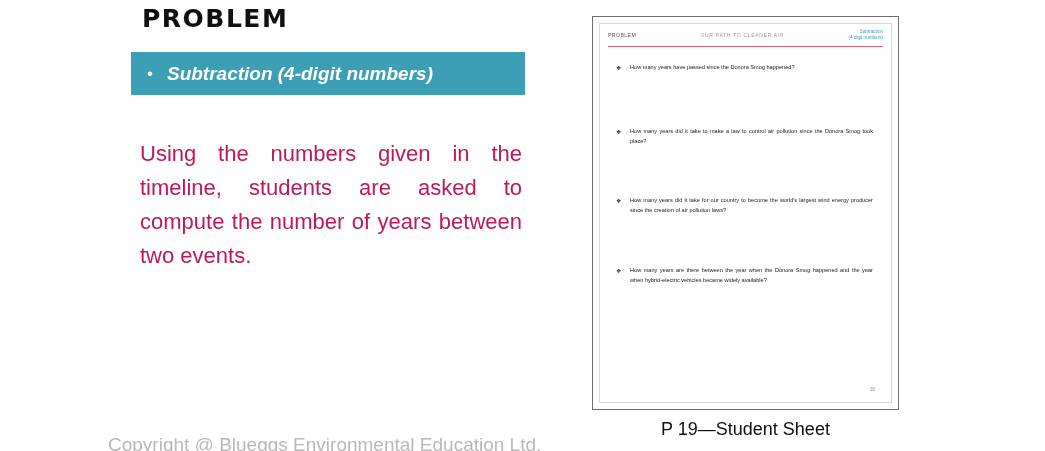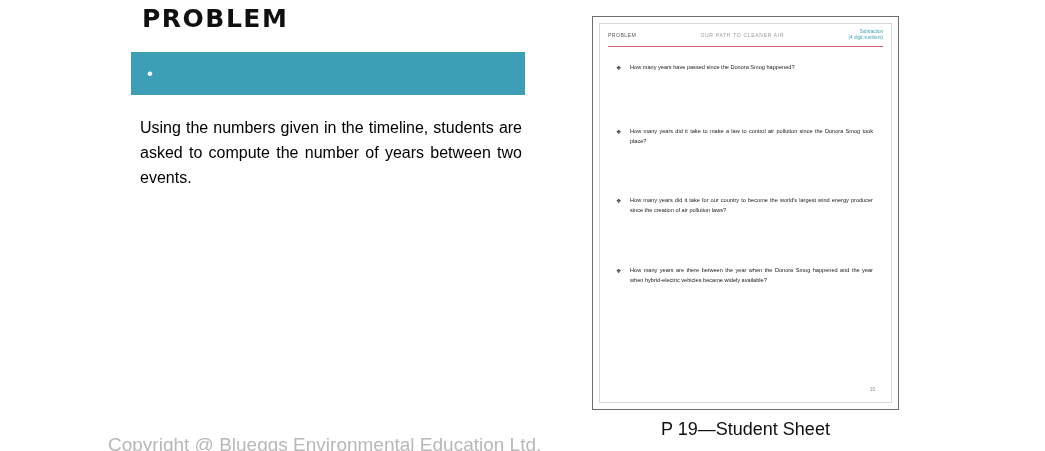--- a/index.html
+++ b/index.html
@@ -47,25 +47,25 @@
   .bullet-text {
     color: #ffffff;
     font-size: 19px;
     font-style: italic;
     font-weight: bold;
   }
 
   .body-text {
     position: absolute;
     left: 140px;
-    top: 116px;
+    top: 137px;
     width: 382px;
-    font-size: 16px;
+    font-size: 22px;
     line-height: 1.55;
-    color: #000000;
+    color: #be185d;
     text-align: justify;
   }
 
   .copyright {
     position: absolute;
     left: 108px;
     top: 434px;
     font-size: 19px;
     color: #b8b8b8;
   }
@@ -166,20 +166,21 @@
     color: #101010;
   }
 </style>
 </head>
 <body>
 
 <div class="slide-title">PROBLEM</div>
 
 <div class="bullet-bar">
   <span class="bullet-dot">•</span>
+  <span class="bullet-text">Subtraction (4-digit numbers)</span>
 </div>
 
 <div class="body-text">Using the numbers given in the timeline, students are asked to compute the number of years between two events.</div>
 
 <div class="copyright">Copyright @ Blueggs Environmental Education Ltd.</div>
 
 <div class="sheet-frame">
   <div class="sheet-inner">
 
     <div class="sheet-header">

